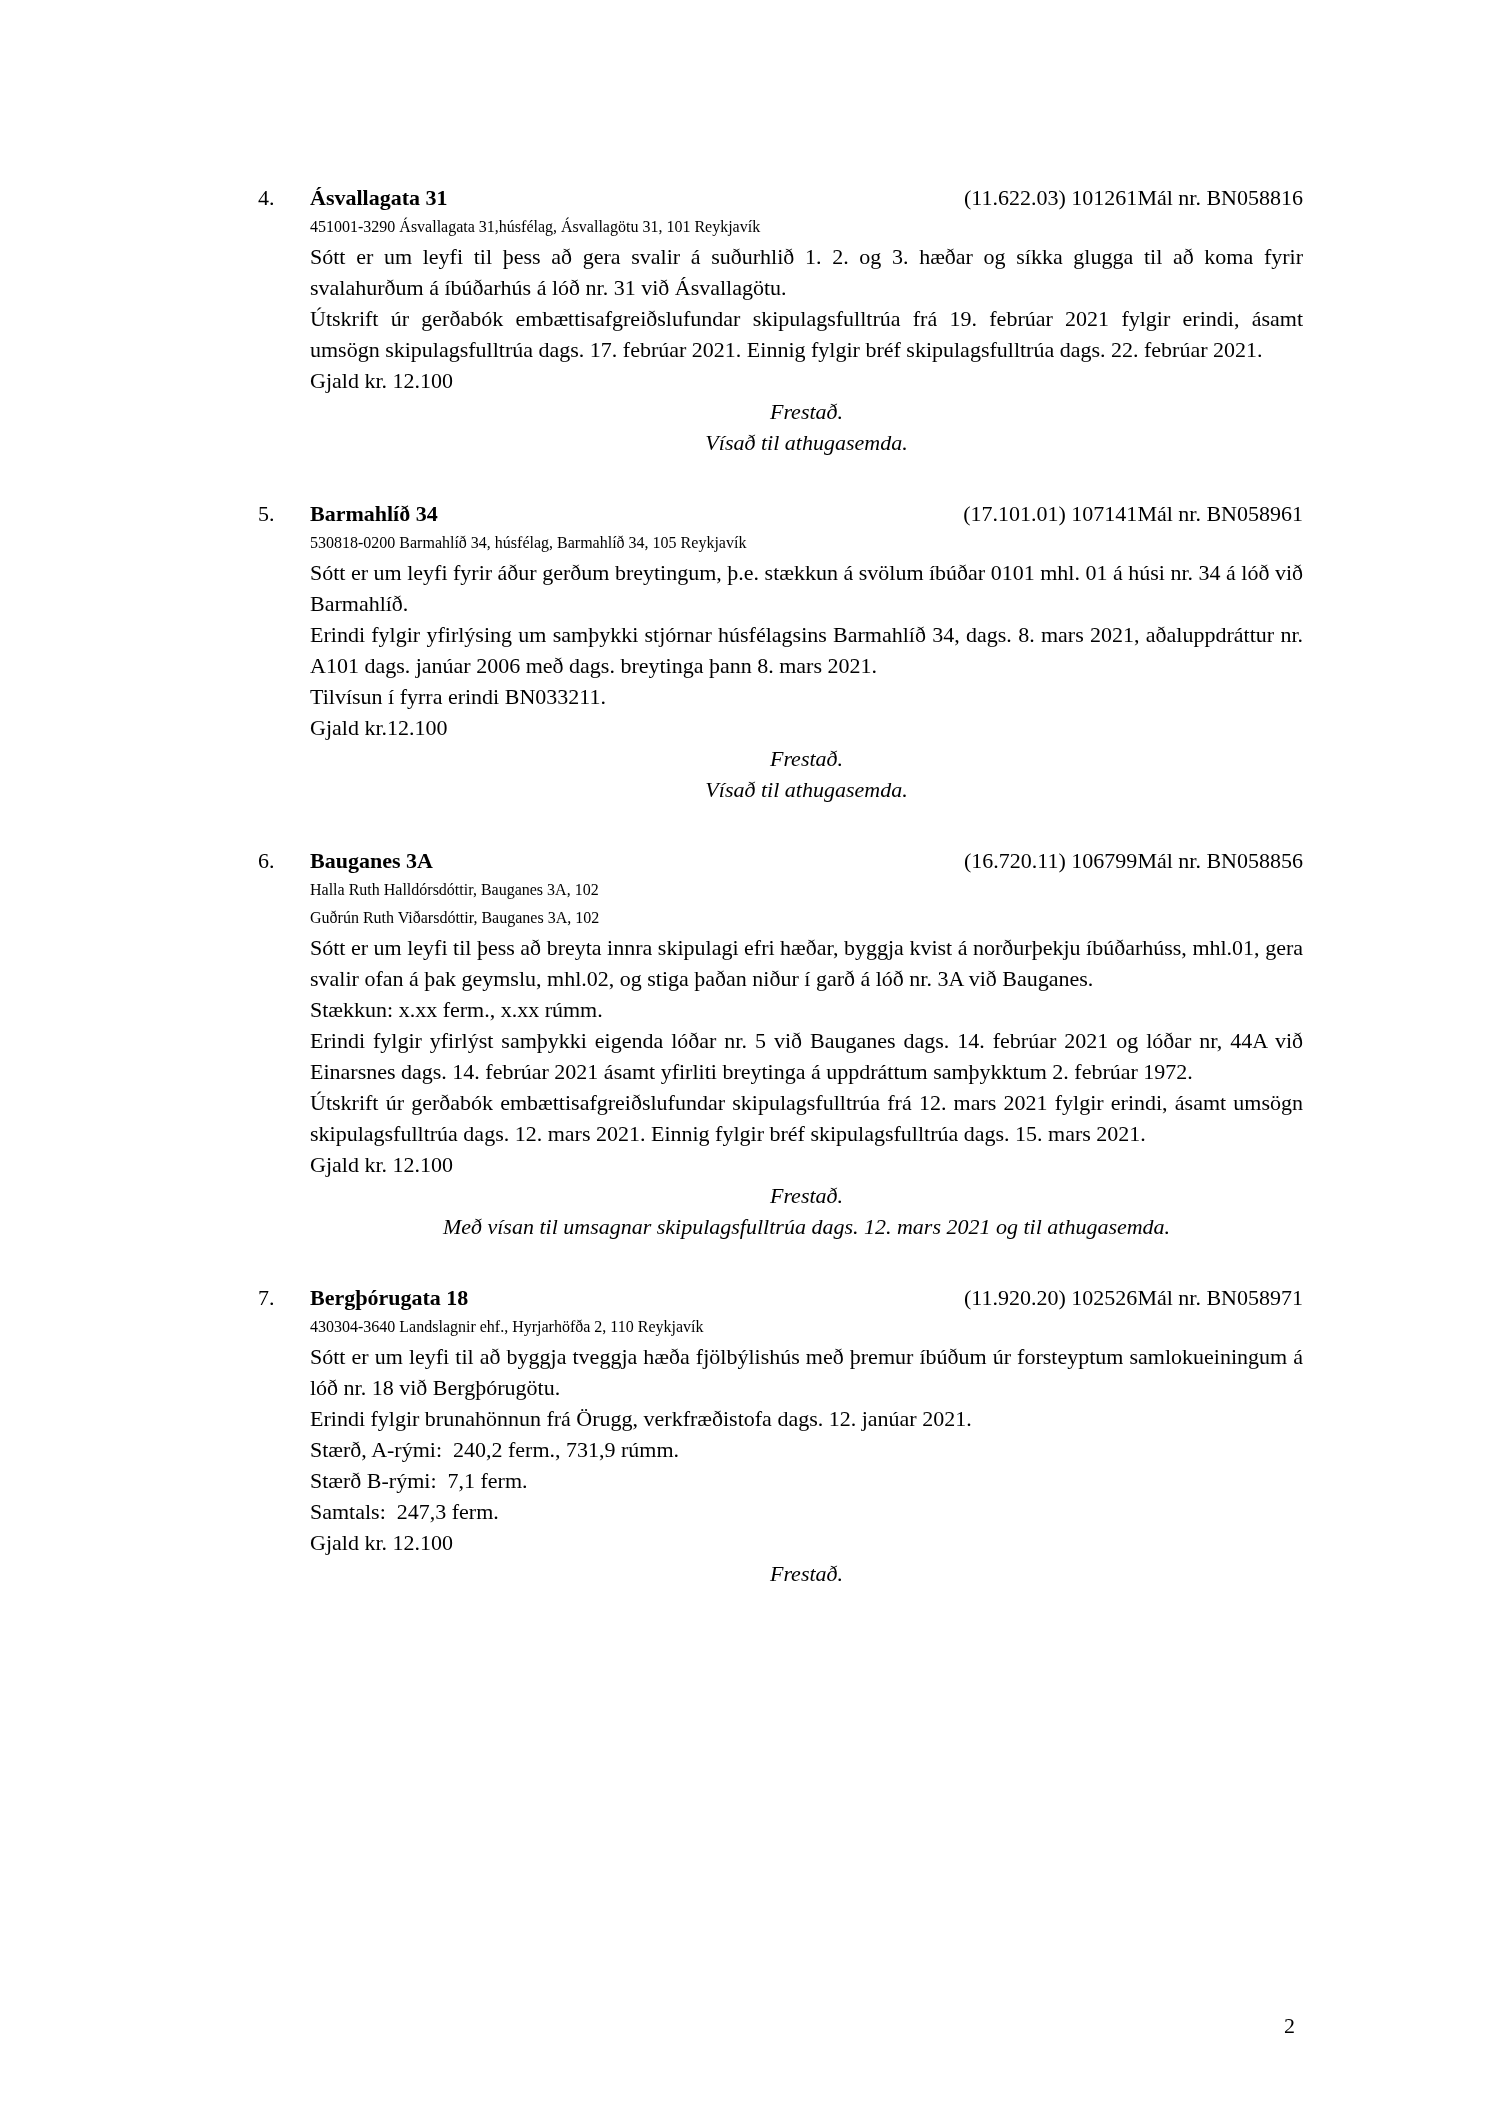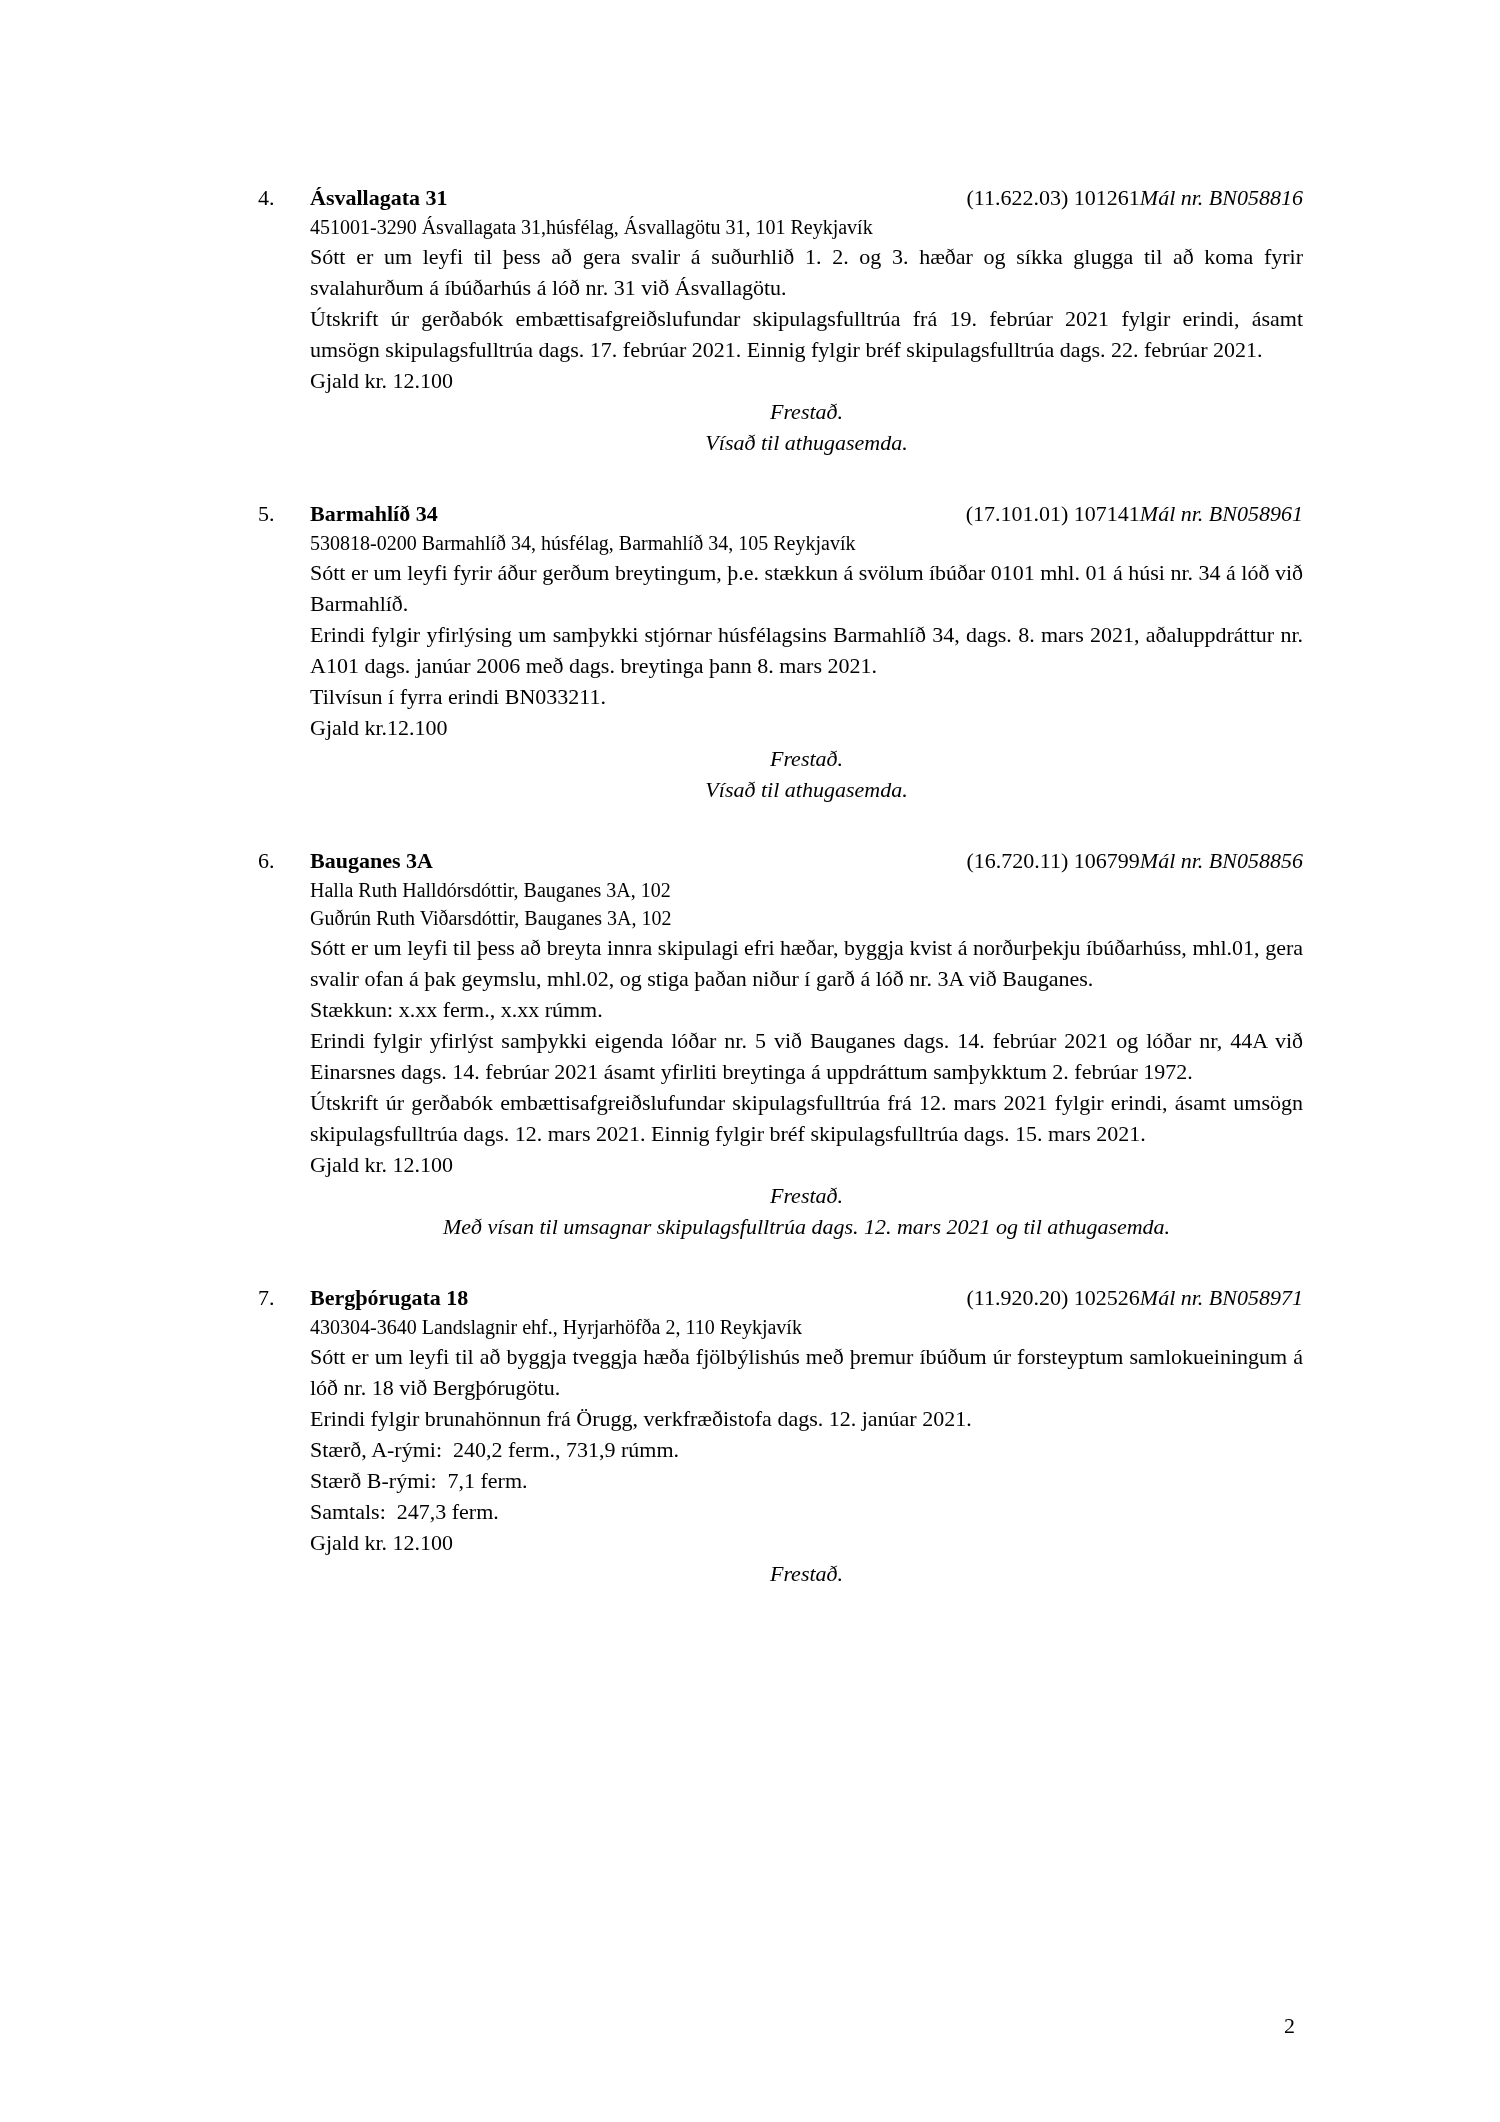--- a/index.html
+++ b/index.html
@@ -26,28 +26,28 @@
   .item-header {
     display: grid;
     grid-template-columns: 52px 455px 1fr auto;
     font-size: 22px;
     line-height: 31px;
     align-items: baseline;
   }
   .num { font-weight: bold; font-weight: normal; }
   .title { font-weight: bold; }
   .ref { text-align: right; }
-  .case { text-align: left; font-style: italic; }
+  .case { text-align: left; }
   .item-body {
     margin-left: 52px;
     font-size: 22px;
     line-height: 31px;
   }
   .subline {
-    font-size: 20px;
+    font-size: 16px;
     line-height: 28px;
   }
   .para { text-align: justify; }
   .para.italic { font-style: italic; text-align: center; }
   .page-number {
     position: absolute;
     right: 205px;
     top: 2010px;
     font-size: 22px;
     line-height: 31px;

